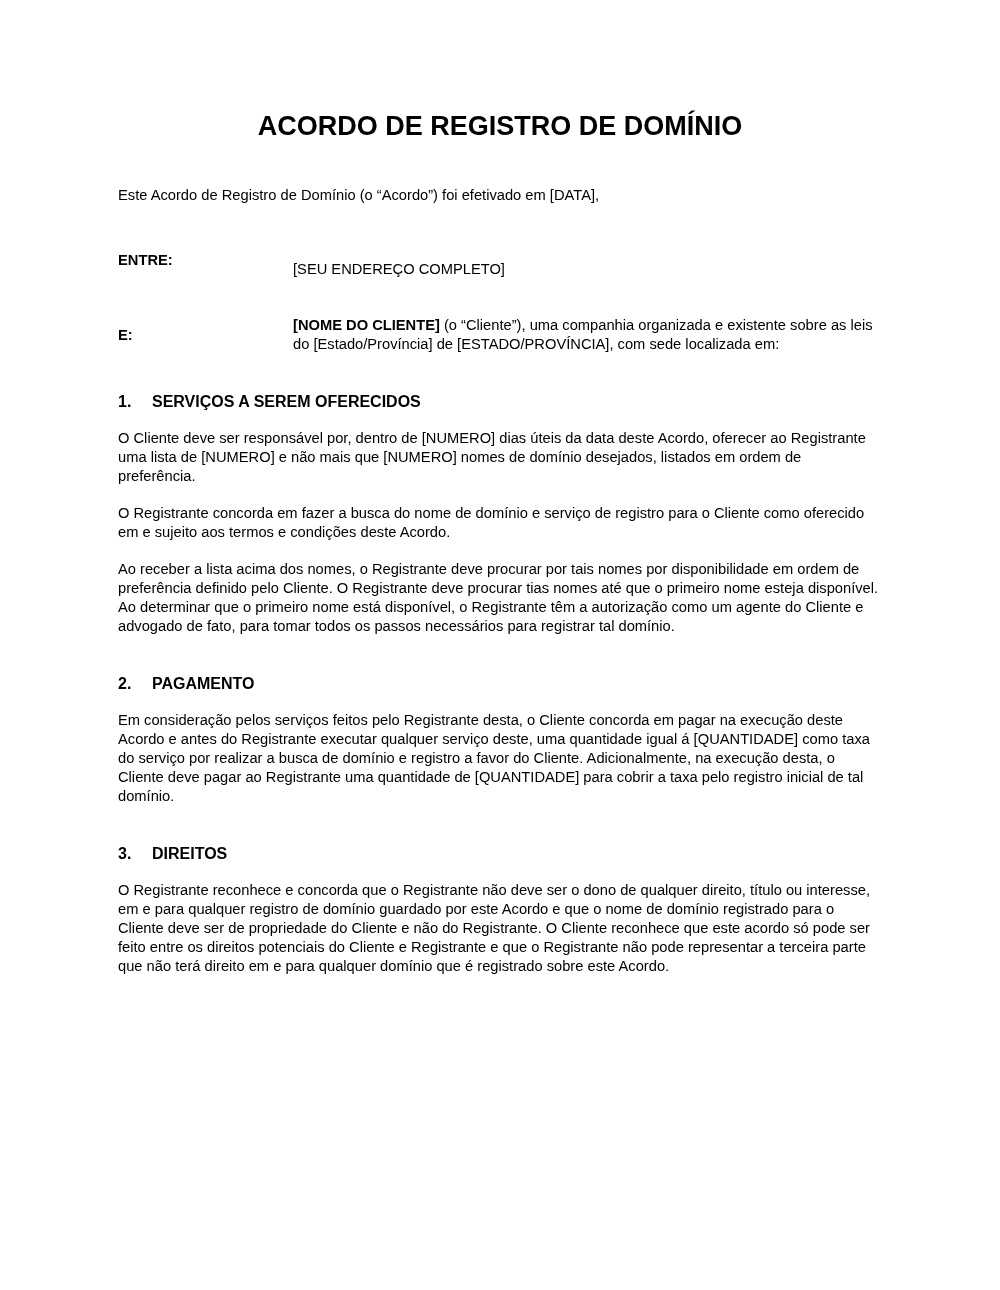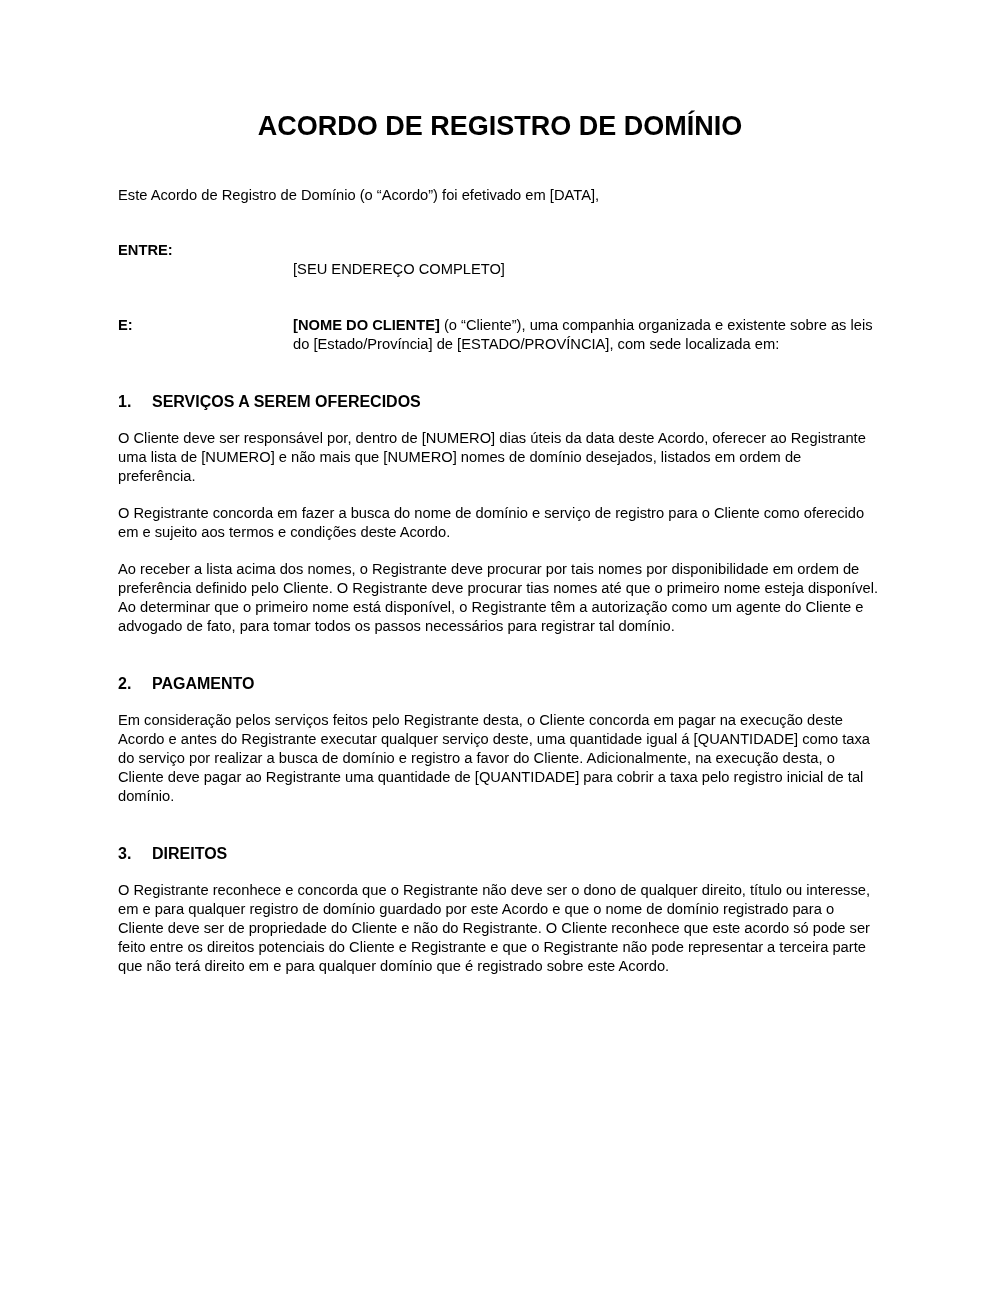--- a/index.html
+++ b/index.html
@@ -27,20 +27,21 @@
     font-weight: bold;
     text-align: center;
     letter-spacing: 0;
   }
   .intro {
     margin: 44px 0 0 0;
   }
   .party {
     display: flex;
     margin-top: 36px;
+    align-items: center;
   }
   .party.party-2 {
     margin-top: 37px;
   }
   .party-label {
     flex: none;
     width: 175px;
     font-weight: bold;
   }
   .party-body {

